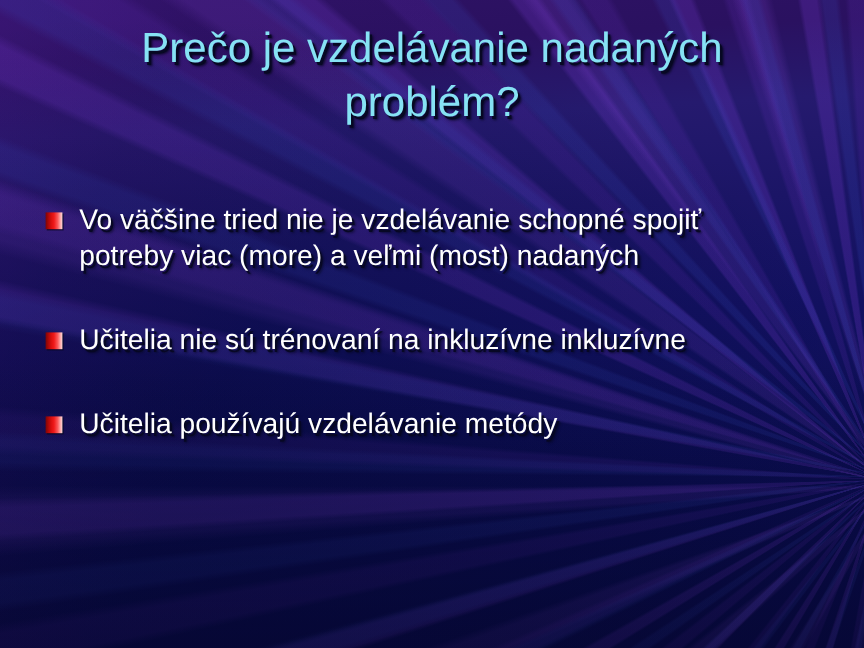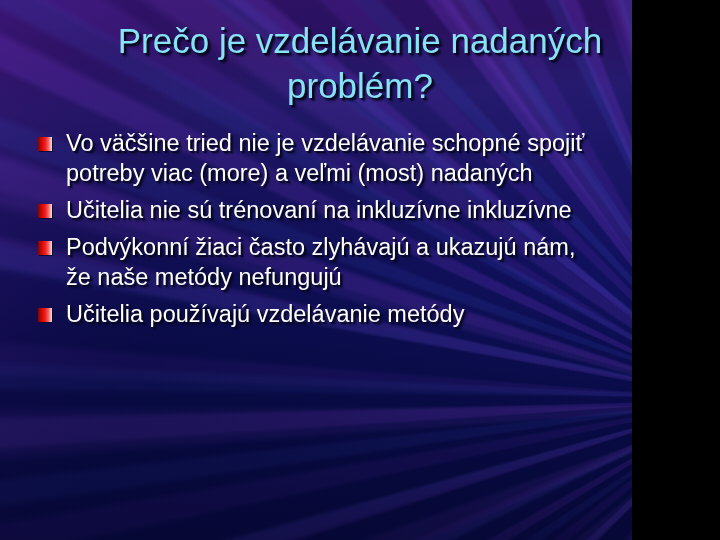--- a/index.html
+++ b/index.html
@@ -3,21 +3,21 @@
 <meta charset="utf-8">
 <style>
   html, body {
     margin: 0;
     padding: 0;
     background: #000;
   }
 
   #slide {
     position: relative;
-    width: 632px;
+    width: 720px;
     height: 540px;
     overflow: hidden;
     font-family: "Liberation Sans", sans-serif;
     
     background: #0f172a;
     -webkit-font-smoothing: antialiased;
   }
 
   
 
@@ -139,20 +139,21 @@
     position: absolute;
     left: 38px;
     top: 128px;
     width: 664px;
   }
 
   .bullet-row {
     display: flex;
     align-items: flex-start;
     margin-bottom: 7px;
+    margin-top: 40px;
   }
 
   .bullet-marker {
     flex: 0 0 auto;
     width: 14px;
     height: 14px;
     margin-top: 9px;
     margin-right: 14px;
     background:
       linear-gradient(to right,
@@ -201,25 +202,20 @@
         <span class="bullet-text">Vo väčšine tried nie je vzdelávanie schopné spojiť
 potreby viac (more) a veľmi (most) nadaných</span>
       </div>
 
 
       <div class="bullet-row">
         <span class="bullet-marker"></span>
         <span class="bullet-text">Učitelia nie sú trénovaní na inkluzívne inkluzívne</span>
       </div>
 
-      <div class="bullet-row">
-        <span class="bullet-marker"></span>
-        <span class="bullet-text">Podvýkonní žiaci často zlyhávajú a ukazujú nám,
-že naše metódy nefungujú</span>
-      </div>
 
 
       <div class="bullet-row">
         <span class="bullet-marker"></span>
         <span class="bullet-text">Učitelia používajú vzdelávanie metódy</span>
       </div>
 
     </div>
   </div>
 </div>

